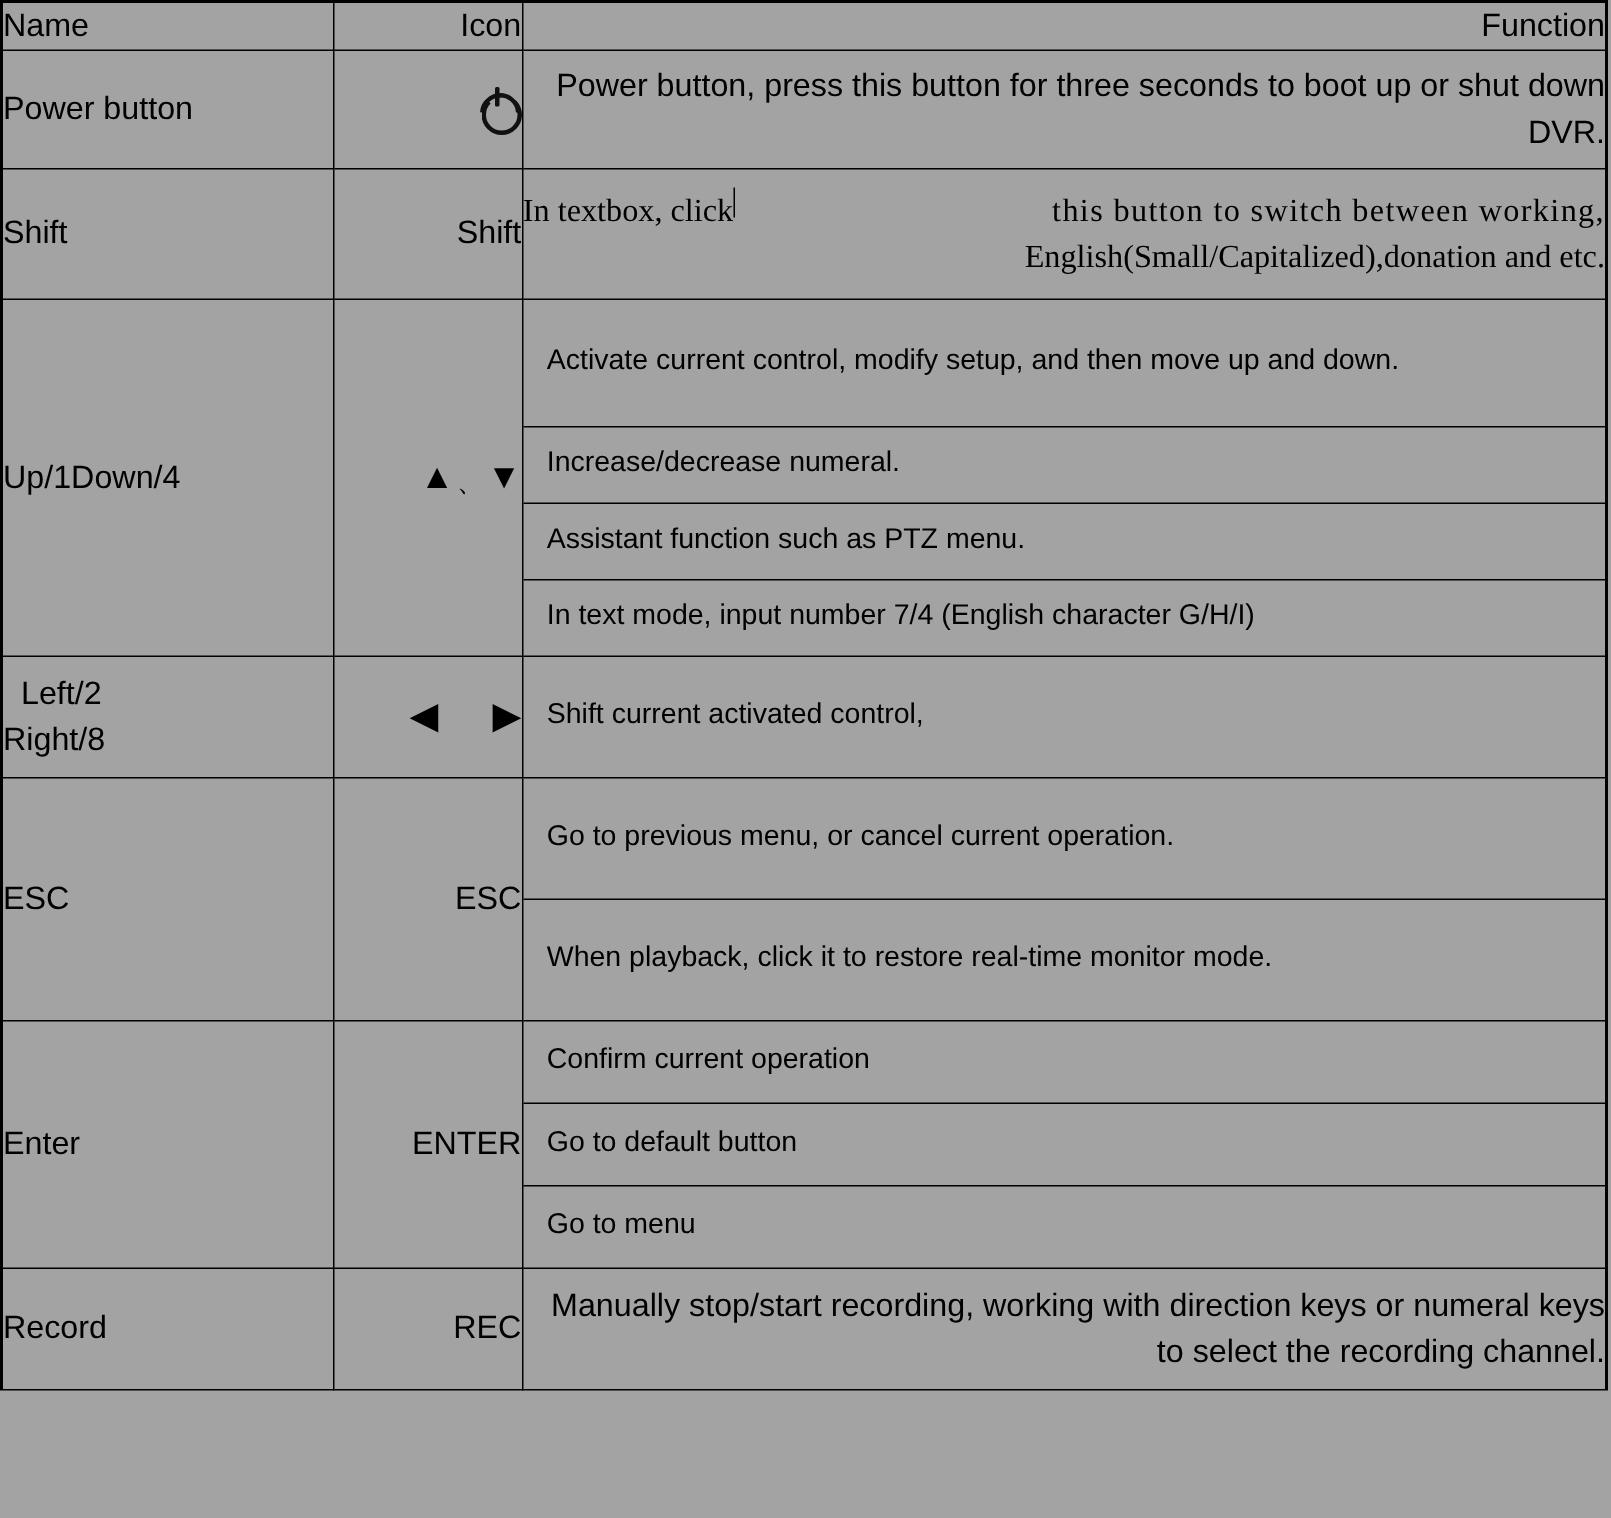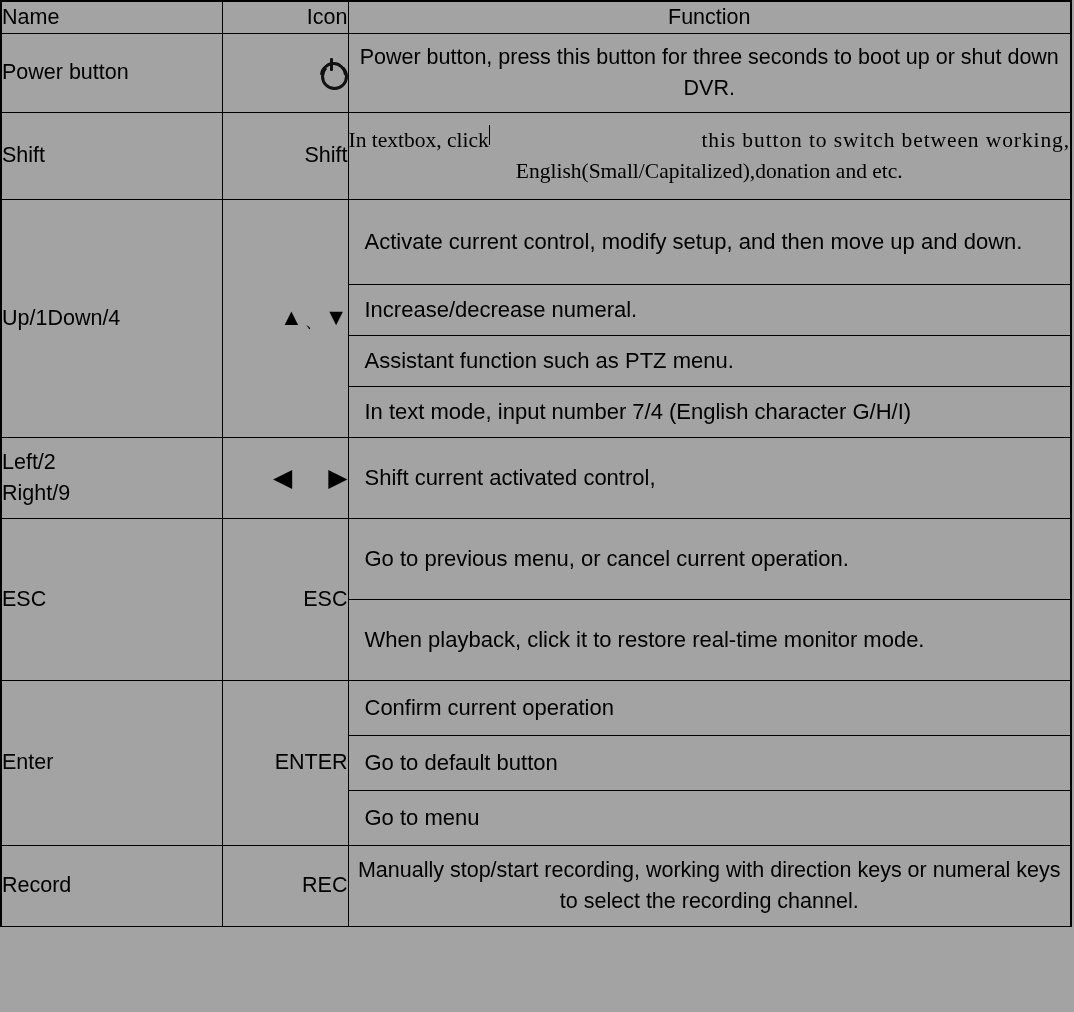--- a/index.html
+++ b/index.html
@@ -47,35 +47,35 @@
     text-align: left;
     vertical-align: middle;
   }
   td.iconcell {
     text-align: right;
     vertical-align: middle;
     padding: 4px 2px;
   }
   td.funccell {
     padding: 4px 14px 4px 16px;
-    text-align: center;
+    text-align: right;
     vertical-align: middle;
   }
   
   table.subrows {
     border-collapse: collapse;
     table-layout: fixed;
     width: 100%;
   }
   table.subrows td {
     border: 0;
     border-bottom: 1px solid #000;
     padding: 4px 14px 4px 16px;
     vertical-align: middle;
-    font-size: 22px;
+    font-size: 19px;
     line-height: 1.42;
   }
   table.subrows tr:last-child td { border-bottom: 0; }
 
   td.func-wrap { padding: 0; }
   .justify-line { display: block; font-family: Liberation Serif, serif; }
 
   .hdr { font-size: 21.5px; }
   .hdr-name { padding: 6px 0 6px 14px; }
   .hdr-icon { text-align: center; }
@@ -224,22 +224,22 @@
               <tr>
                   <td style="height:42px;">In text mode, input number 7/4 (English character G/H/I)</td>
                 </tr>
             </tbody>
           </table>
         </td>
       </tr>
 
       <tr>
         <td class="namecell">
-          <span style="display:block;">Left/2</span>
-          <span style="display:block;">Right/9</span>
+          <span style="display:block;padding-left:12px;">Left/2</span>
+          <span style="display:block;">Right/8</span>
         </td>
         <td class="iconcell">
           <span class="arrows-lr">
             <span>◀</span><span class="gap"></span><span>▶</span>
           </span>
         </td>
         <td class="func-wrap">
           <table class="subrows">
             <tbody>
               <tr>

